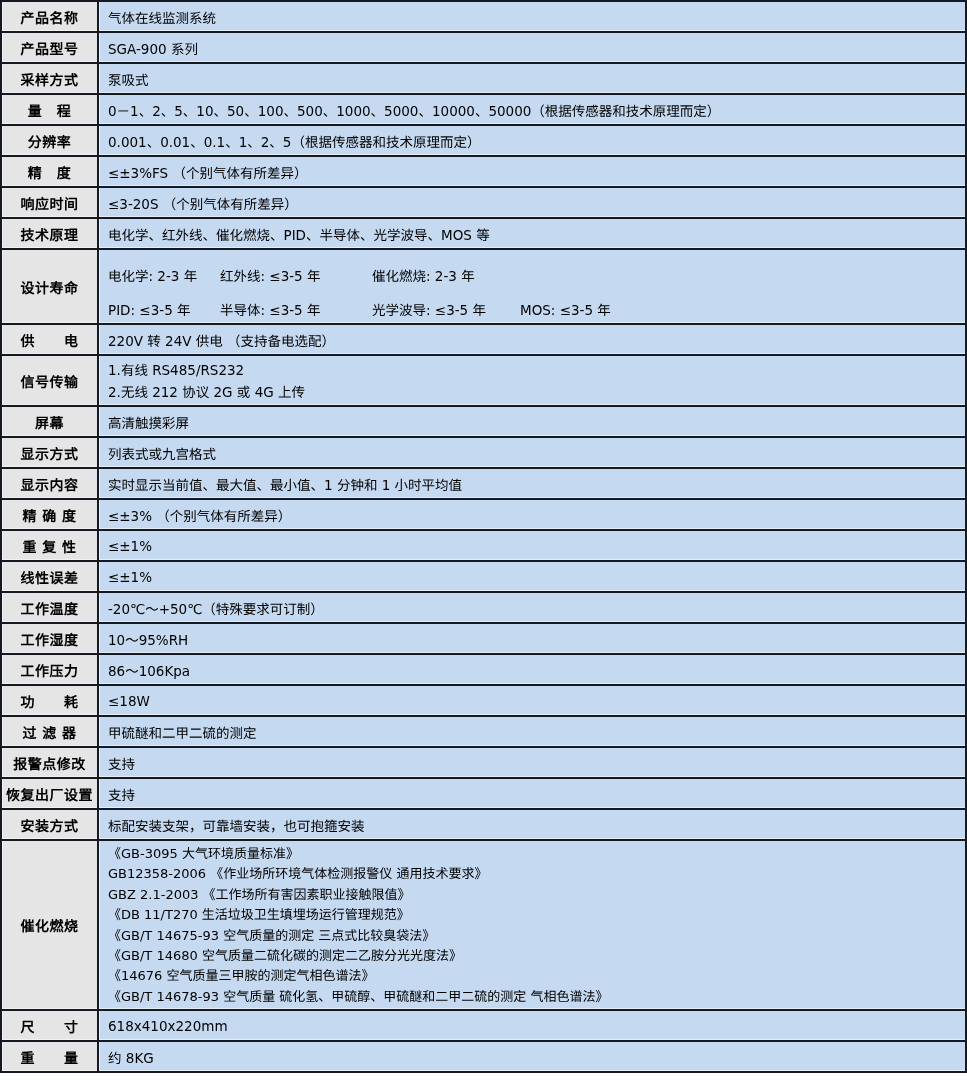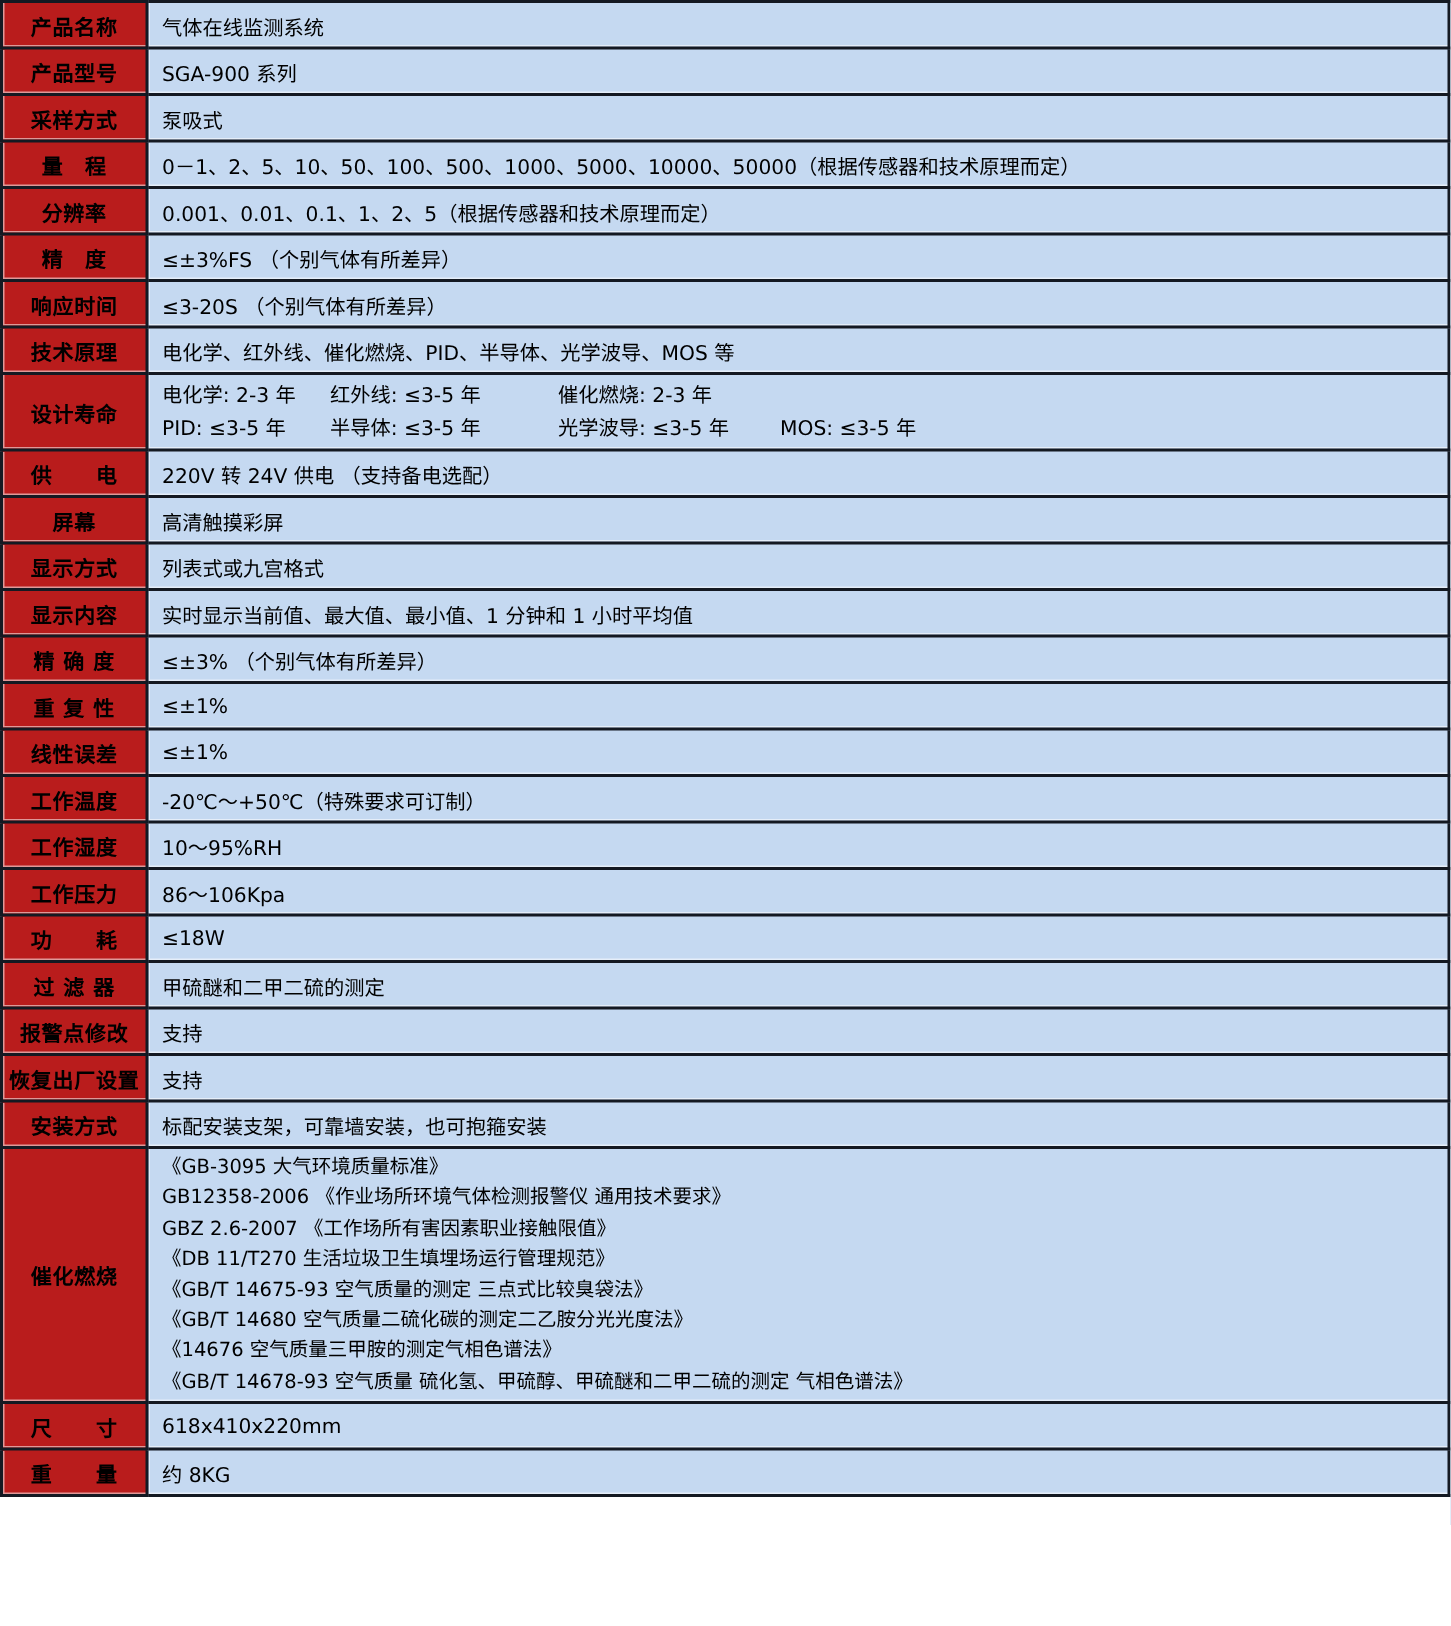--- a/index.html
+++ b/index.html
@@ -3,33 +3,33 @@
 <meta charset="utf-8">
 <style>
   html,body{margin:0;padding:0;background:#ffffff;
     font-family:"DejaVu Sans","Liberation Sans",sans-serif;}
   .page{width:967px;}
   table.spec{border-collapse:collapse;width:967px;table-layout:fixed;
     background:#c5d9f1;}
   td{border:2px solid #141922;color:#000;vertical-align:middle;
     box-shadow:inset 1px -1px 0 rgba(255,255,255,.55);}
   col.c-label{width:97px;}
-  td.label{background:#b91c1c;font-weight:bold;font-size:14px;
+  td.label{background:#e5e5e5;font-weight:bold;font-size:14px;
     text-align:center;padding:2px 3px;letter-spacing:.5px;}
   td.value{background:#c5d9f1;font-size:13.5px;padding:3px 10px 2px 9px;
     text-align:left;}
   tr.single{height:31px;}
   tr.tall2{height:45px;}
   td.value .line{line-height:22px;white-space:nowrap;overflow:hidden;}
   tr.reference td.value .line{line-height:20.4px;font-size:13px;}
   td.value .gline{line-height:22px;white-space:nowrap;}
   .gcol{display:inline-block;}
   .gcol0{width:112px;}
   .gcol1{width:152px;}
-  .gcol2{width:148px;}
+  .gcol2{width:148px;margin-top:12px;}
 </style>
 </head>
 <body>
 
 <div class="page">
   <table class="spec">
     <colgroup>
       <col class="c-label">
       <col class="c-value">
     </colgroup>
@@ -69,20 +69,27 @@
         <tr class="tall2">
           <td class="label">设计寿命</td>
           <td class="value">
             <div class="gline"><span class="gcol gcol0">电化学: 2-3 年</span><span class="gcol gcol1">红外线: ≤3-5 年</span><span class="gcol gcol2">催化燃烧: 2-3 年</span></div>
             <div class="gline"><span class="gcol gcol0">PID: ≤3-5 年</span><span class="gcol gcol1">半导体: ≤3-5 年</span><span class="gcol gcol2">光学波导: ≤3-5 年</span><span class="gcol gcol3">MOS: ≤3-5 年</span></div>
           </td>
         </tr>
         <tr class="single">
           <td class="label">供　　电</td>
           <td class="value">220V 转 24V 供电 （支持备电选配）</td>
+        </tr>
+        <tr class="tall2">
+          <td class="label">信号传输</td>
+          <td class="value">
+            <div class="line">1.有线 RS485/RS232</div>
+            <div class="line">2.无线 212 协议 2G 或 4G 上传</div>
+          </td>
         </tr>
         <tr class="single">
           <td class="label">屏幕</td>
           <td class="value">高清触摸彩屏</td>
         </tr>
         <tr class="single">
           <td class="label">显示方式</td>
           <td class="value">列表式或九宫格式</td>
         </tr>
         <tr class="single">
@@ -131,21 +138,21 @@
         </tr>
         <tr class="single">
           <td class="label">安装方式</td>
           <td class="value">标配安装支架，可靠墙安装，也可抱箍安装</td>
         </tr>
         <tr class="reference">
           <td class="label">催化燃烧</td>
           <td class="value">
             <div class="line">《GB-3095 大气环境质量标准》</div>
             <div class="line">GB12358-2006 《作业场所环境气体检测报警仪 通用技术要求》</div>
-            <div class="line">GBZ 2.6-2007 《工作场所有害因素职业接触限值》</div>
+            <div class="line">GBZ 2.1-2003 《工作场所有害因素职业接触限值》</div>
             <div class="line">《DB 11/T270  生活垃圾卫生填埋场运行管理规范》</div>
             <div class="line">《GB/T 14675-93  空气质量的测定 三点式比较臭袋法》</div>
             <div class="line">《GB/T 14680 空气质量二硫化碳的测定二乙胺分光光度法》</div>
             <div class="line">《14676 空气质量三甲胺的测定气相色谱法》</div>
             <div class="line">《GB/T 14678-93  空气质量 硫化氢、甲硫醇、甲硫醚和二甲二硫的测定 气相色谱法》</div>
           </td>
         </tr>
         <tr class="single">
           <td class="label">尺　　寸</td>
           <td class="value">618x410x220mm</td>

